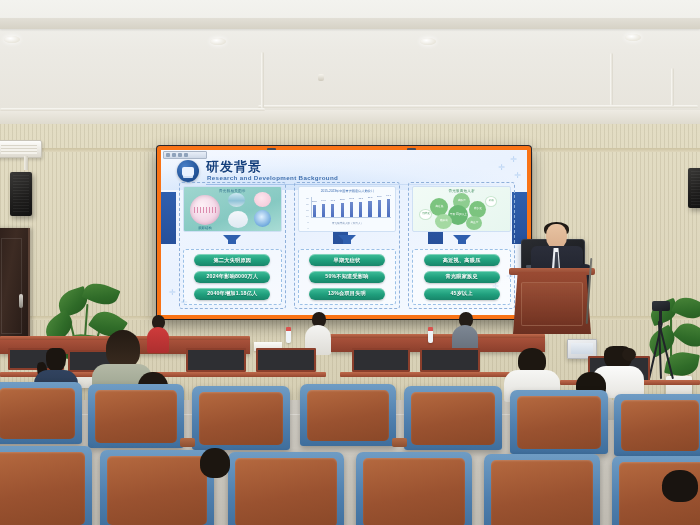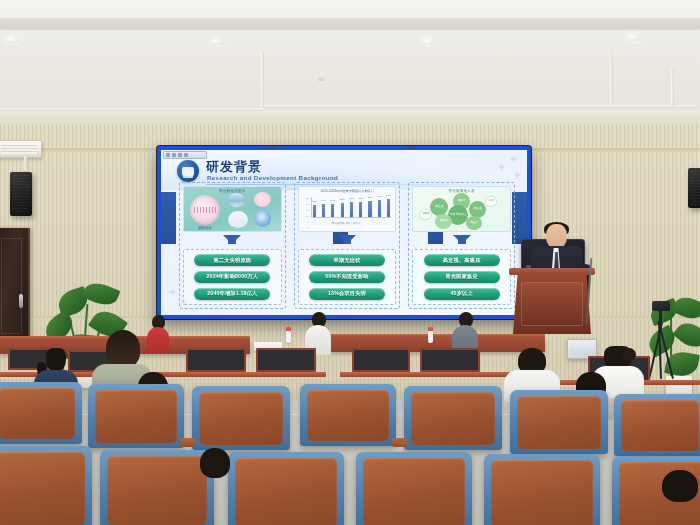--- a/index.html
+++ b/index.html
@@ -100,21 +100,21 @@
     border:1px solid rgba(255,255,255,.10);
   }
   .door-handle {
     position:absolute; right:5px; top:66px; width:4px; height:14px;
     background:linear-gradient(180deg,#d6d2cb,#8e8a82); border-radius:2px;
   }
 
   
   .screen-bezel {
     position:absolute; left:157px; top:146px; width:374px; height:173px;
-    background:#1d4ed8; border-radius:3px;
+    background:#f97316; border-radius:3px;
     box-shadow:0 6px 16px rgba(0,0,0,.45), 0 0 0 1px #2a2a33;
     padding:4px;
   }
   .screen-mount {
     position:absolute; top:2px; width:9px; height:3px; background:#4a4a55; border-radius:1px;
   }
   .slide {
     position:relative; width:100%; height:100%; overflow:hidden;
     background:linear-gradient(160deg,#f4f8ff 0%,#eaf2fe 45%,#f7fbff 100%);
   }

